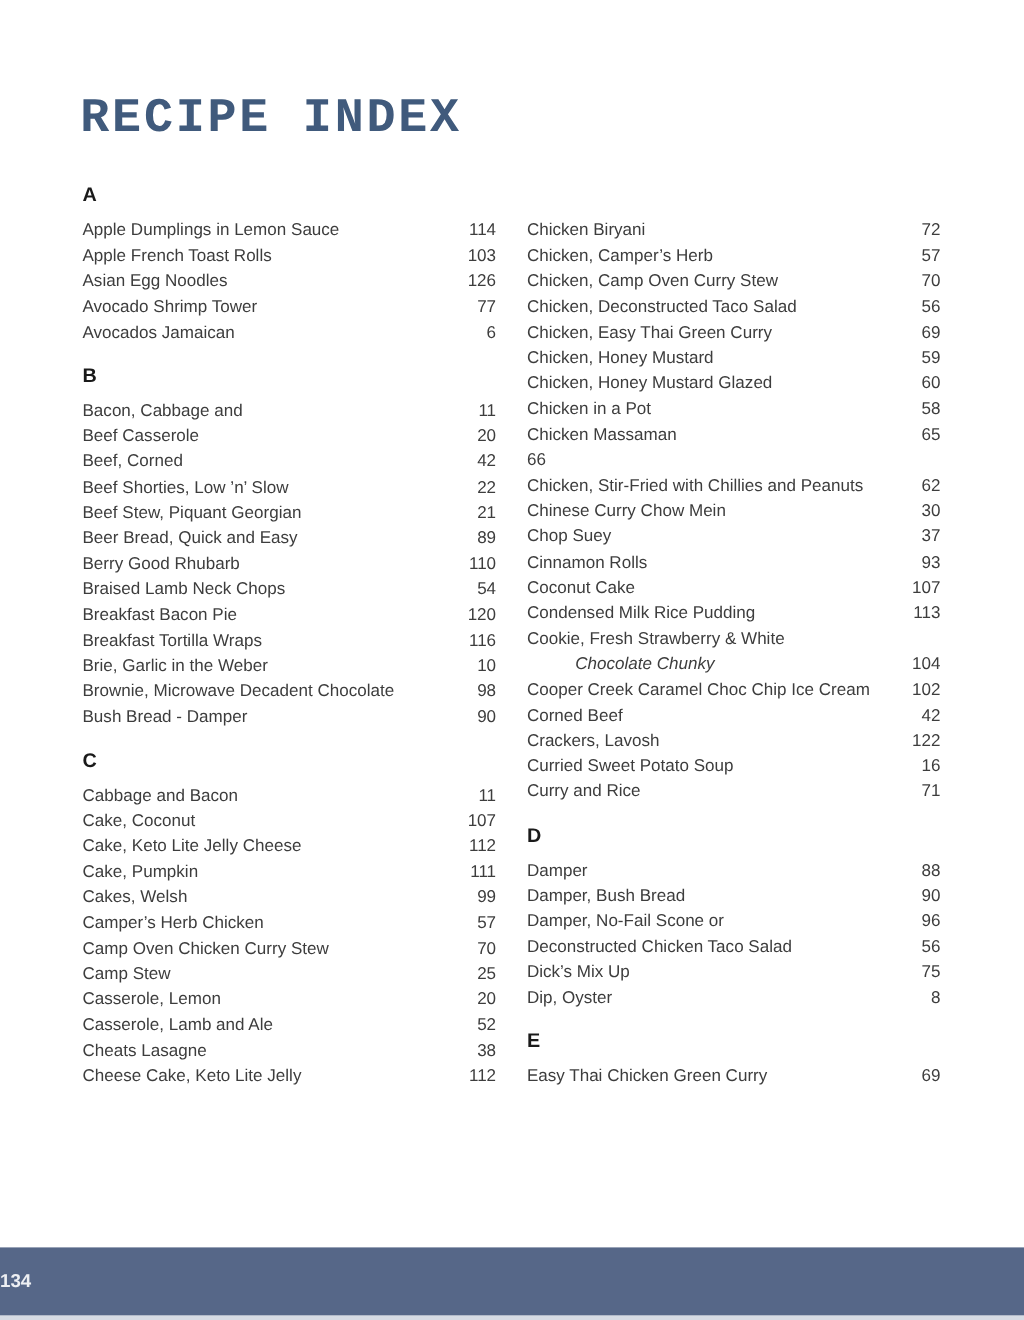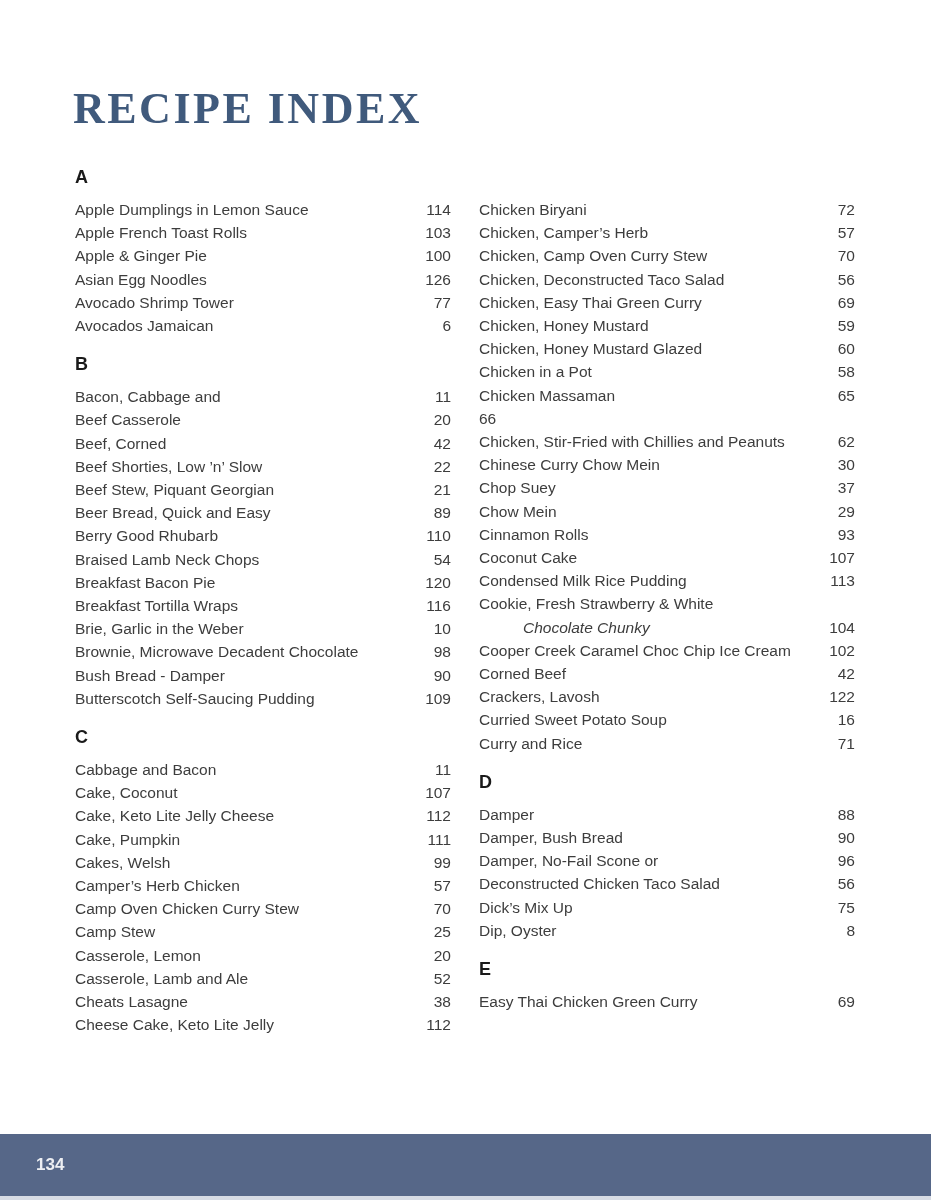--- a/index.html
+++ b/index.html
@@ -17,21 +17,21 @@
     height: 1200px;
     position: relative;
     background: #ffffff;
     font-family: "Liberation Sans", sans-serif;
     overflow: hidden;
   }
   .title {
     position: absolute;
     left: 73px;
     top: 54px;
-    font-family: Liberation Serif, serif;
+    font-family: Liberation Mono, monospace;
     font-weight: 700;
     font-size: 44px;
     letter-spacing: 2.5px;
     color: var(--title-color);
   }
   .columns {
     position: absolute;
     left: 75px;
     top: 166px;
     width: 780px;
@@ -62,21 +62,20 @@
   .entry-page { text-align: right; white-space: nowrap; }
   .footer-band {
     position: absolute;
     left: 0;
     top: 1134px;
     width: 100%;
     height: 62px;
     background: var(--band-color);
   }
   .footer-page {
-    margin-left: 36px;
     line-height: 62px;
     color: var(--footer-text);
     font-weight: 700;
     font-size: 17px;
   }
   .footer-strip {
     position: absolute;
     left: 0;
     top: 1196px;
     width: 100%;
@@ -95,24 +94,20 @@
         <div class="section-letter">A</div>
         <div class="entry">
           <span class="entry-name">Apple Dumplings in Lemon Sauce</span>
           <span class="entry-page">114</span>
         </div>
         <div class="entry">
           <span class="entry-name">Apple French Toast Rolls</span>
           <span class="entry-page">103</span>
         </div>
         <div class="entry">
-          <span class="entry-name">Apple &amp; Ginger Pie</span>
-          <span class="entry-page">100</span>
-        </div>
-        <div class="entry">
           <span class="entry-name">Asian Egg Noodles</span>
           <span class="entry-page">126</span>
         </div>
         <div class="entry">
           <span class="entry-name">Avocado Shrimp Tower</span>
           <span class="entry-page">77</span>
         </div>
         <div class="entry">
           <span class="entry-name">Avocados Jamaican</span>
           <span class="entry-page">6</span>
@@ -164,24 +159,20 @@
           <span class="entry-name">Brie, Garlic in the Weber</span>
           <span class="entry-page">10</span>
         </div>
         <div class="entry">
           <span class="entry-name">Brownie, Microwave Decadent Chocolate</span>
           <span class="entry-page">98</span>
         </div>
         <div class="entry">
           <span class="entry-name">Bush Bread - Damper</span>
           <span class="entry-page">90</span>
-        </div>
-        <div class="entry">
-          <span class="entry-name">Butterscotch Self-Saucing Pudding</span>
-          <span class="entry-page">109</span>
         </div>
       </div>
       <div class="section">
         <div class="section-letter">C</div>
         <div class="entry">
           <span class="entry-name">Cabbage and Bacon</span>
           <span class="entry-page">11</span>
         </div>
         <div class="entry">
           <span class="entry-name">Cake, Coconut</span>
@@ -274,24 +265,20 @@
           <span class="entry-name">Chicken, Stir-Fried with Chillies and Peanuts</span>
           <span class="entry-page">62</span>
         </div>
         <div class="entry">
           <span class="entry-name">Chinese Curry Chow Mein</span>
           <span class="entry-page">30</span>
         </div>
         <div class="entry">
           <span class="entry-name">Chop Suey</span>
           <span class="entry-page">37</span>
-        </div>
-        <div class="entry">
-          <span class="entry-name">Chow Mein</span>
-          <span class="entry-page">29</span>
         </div>
         <div class="entry">
           <span class="entry-name">Cinnamon Rolls</span>
           <span class="entry-page">93</span>
         </div>
         <div class="entry">
           <span class="entry-name">Coconut Cake</span>
           <span class="entry-page">107</span>
         </div>
         <div class="entry">

